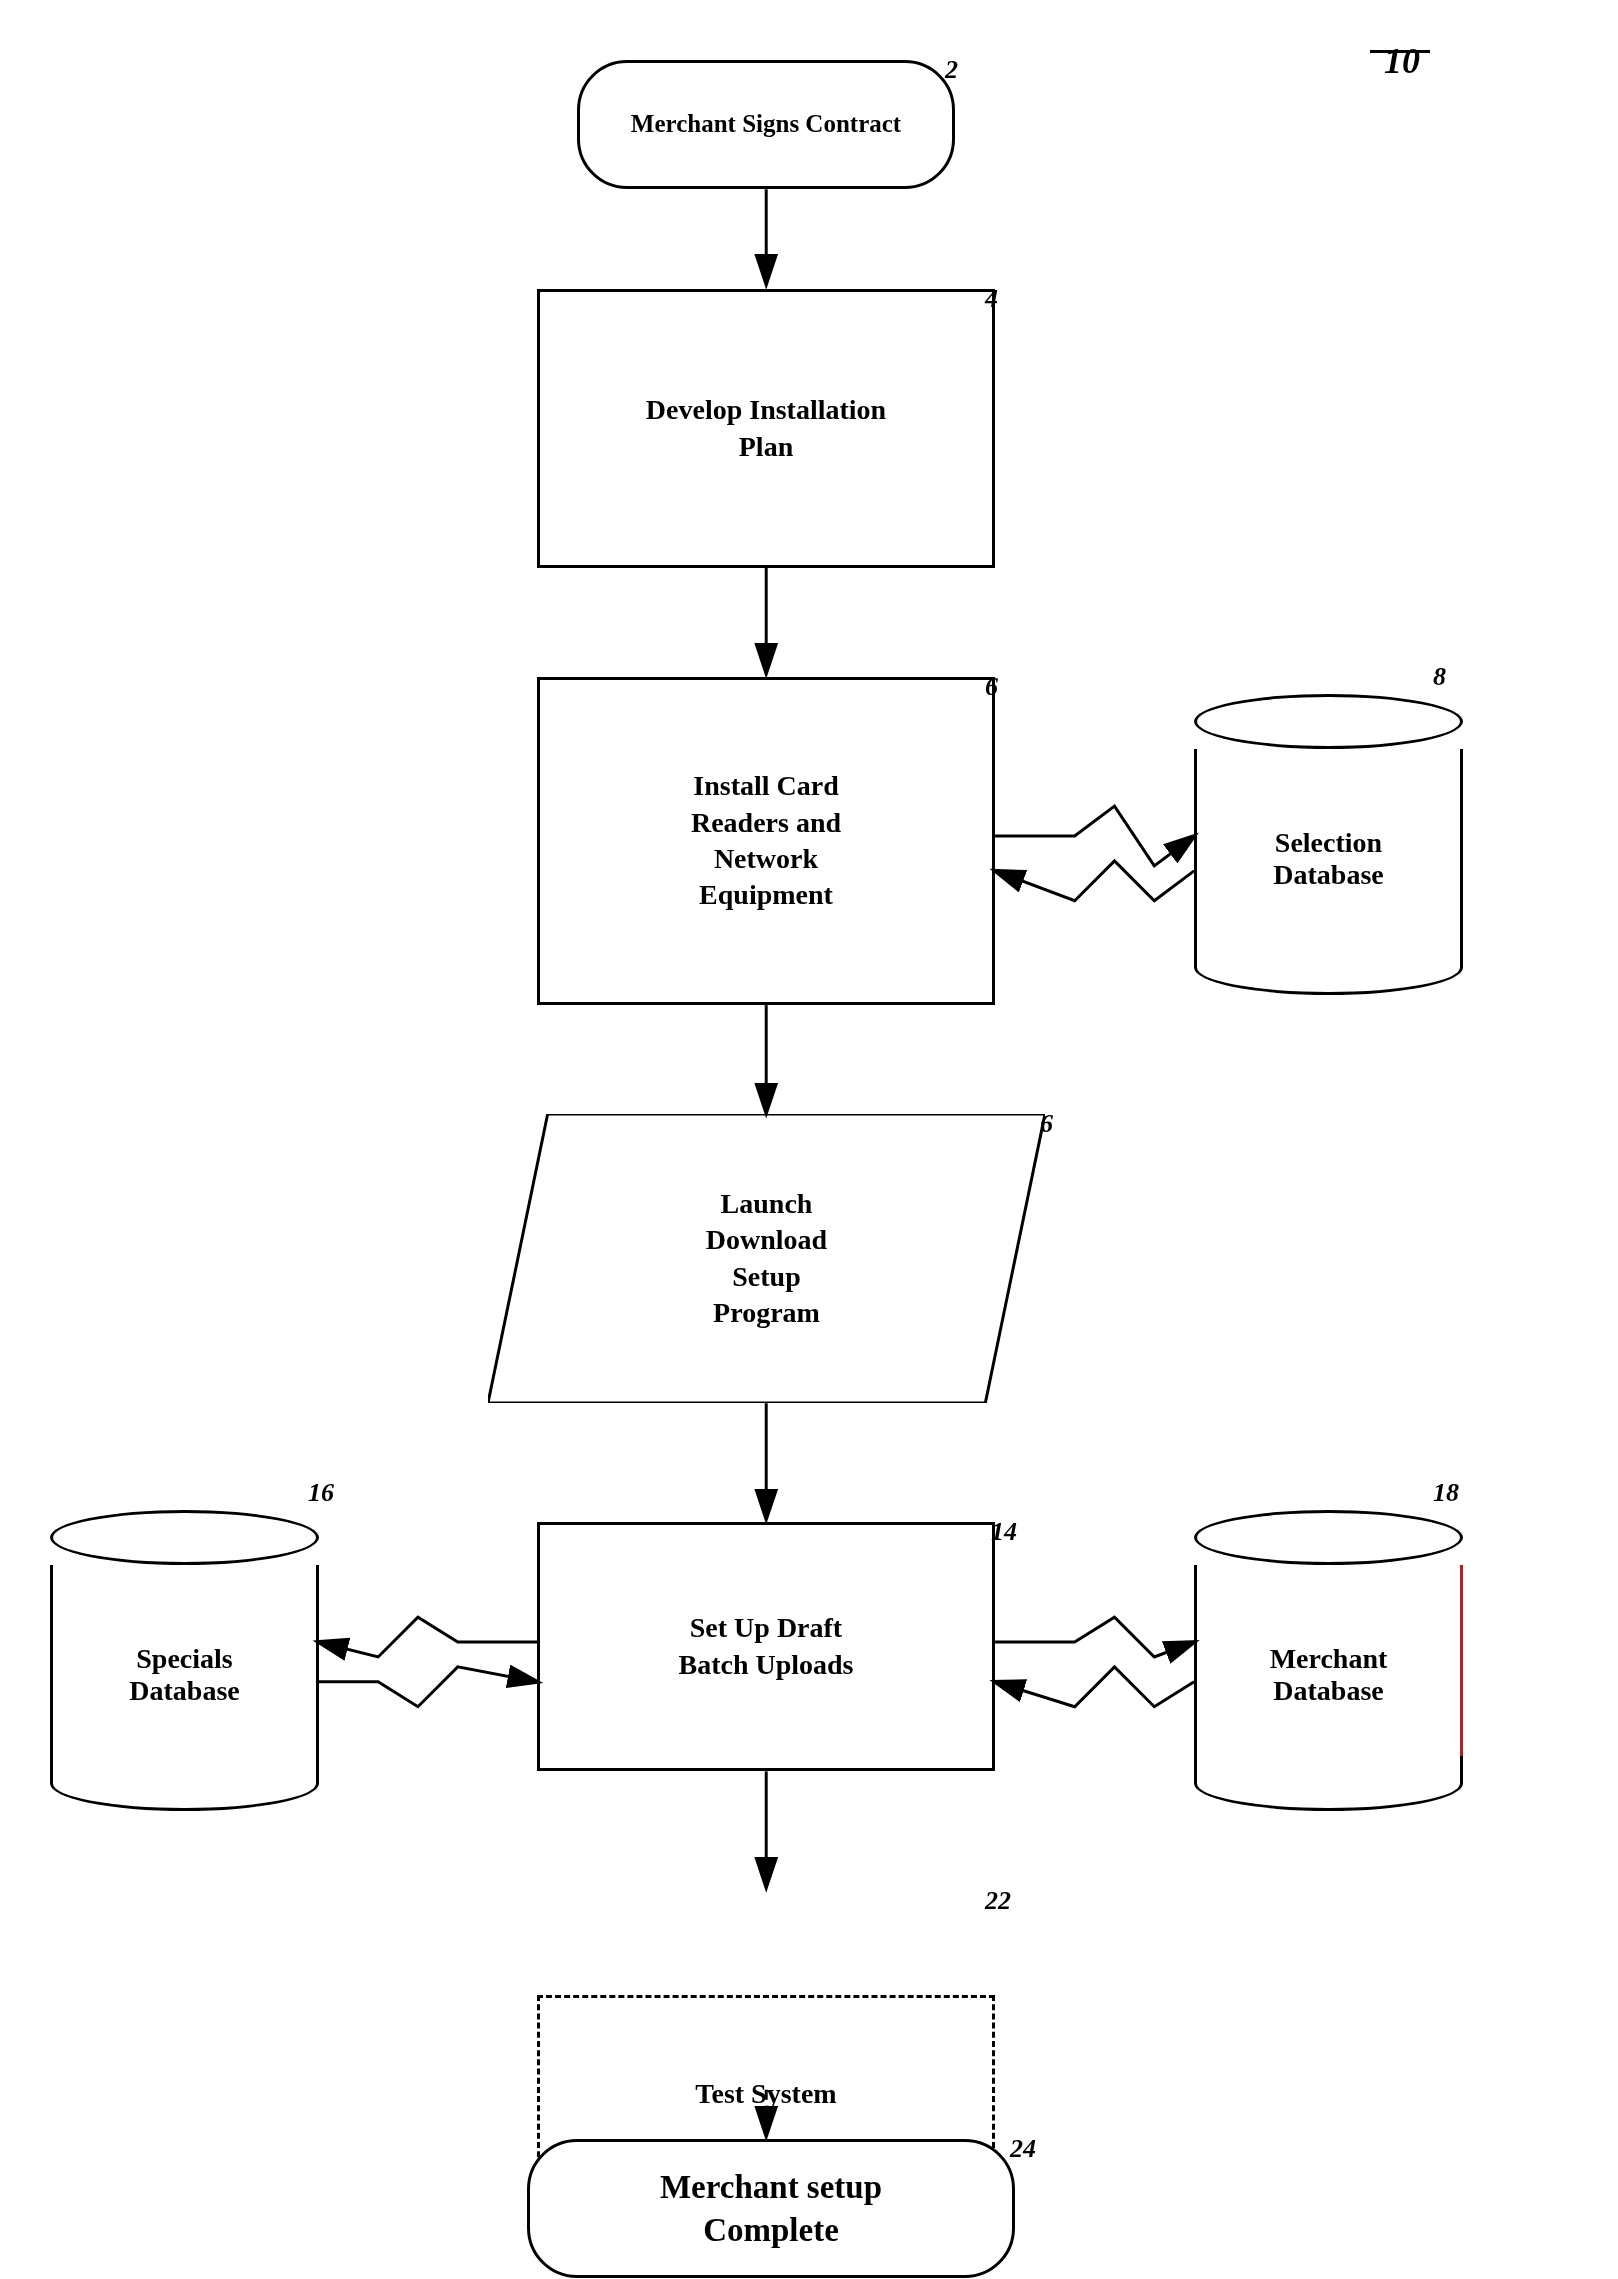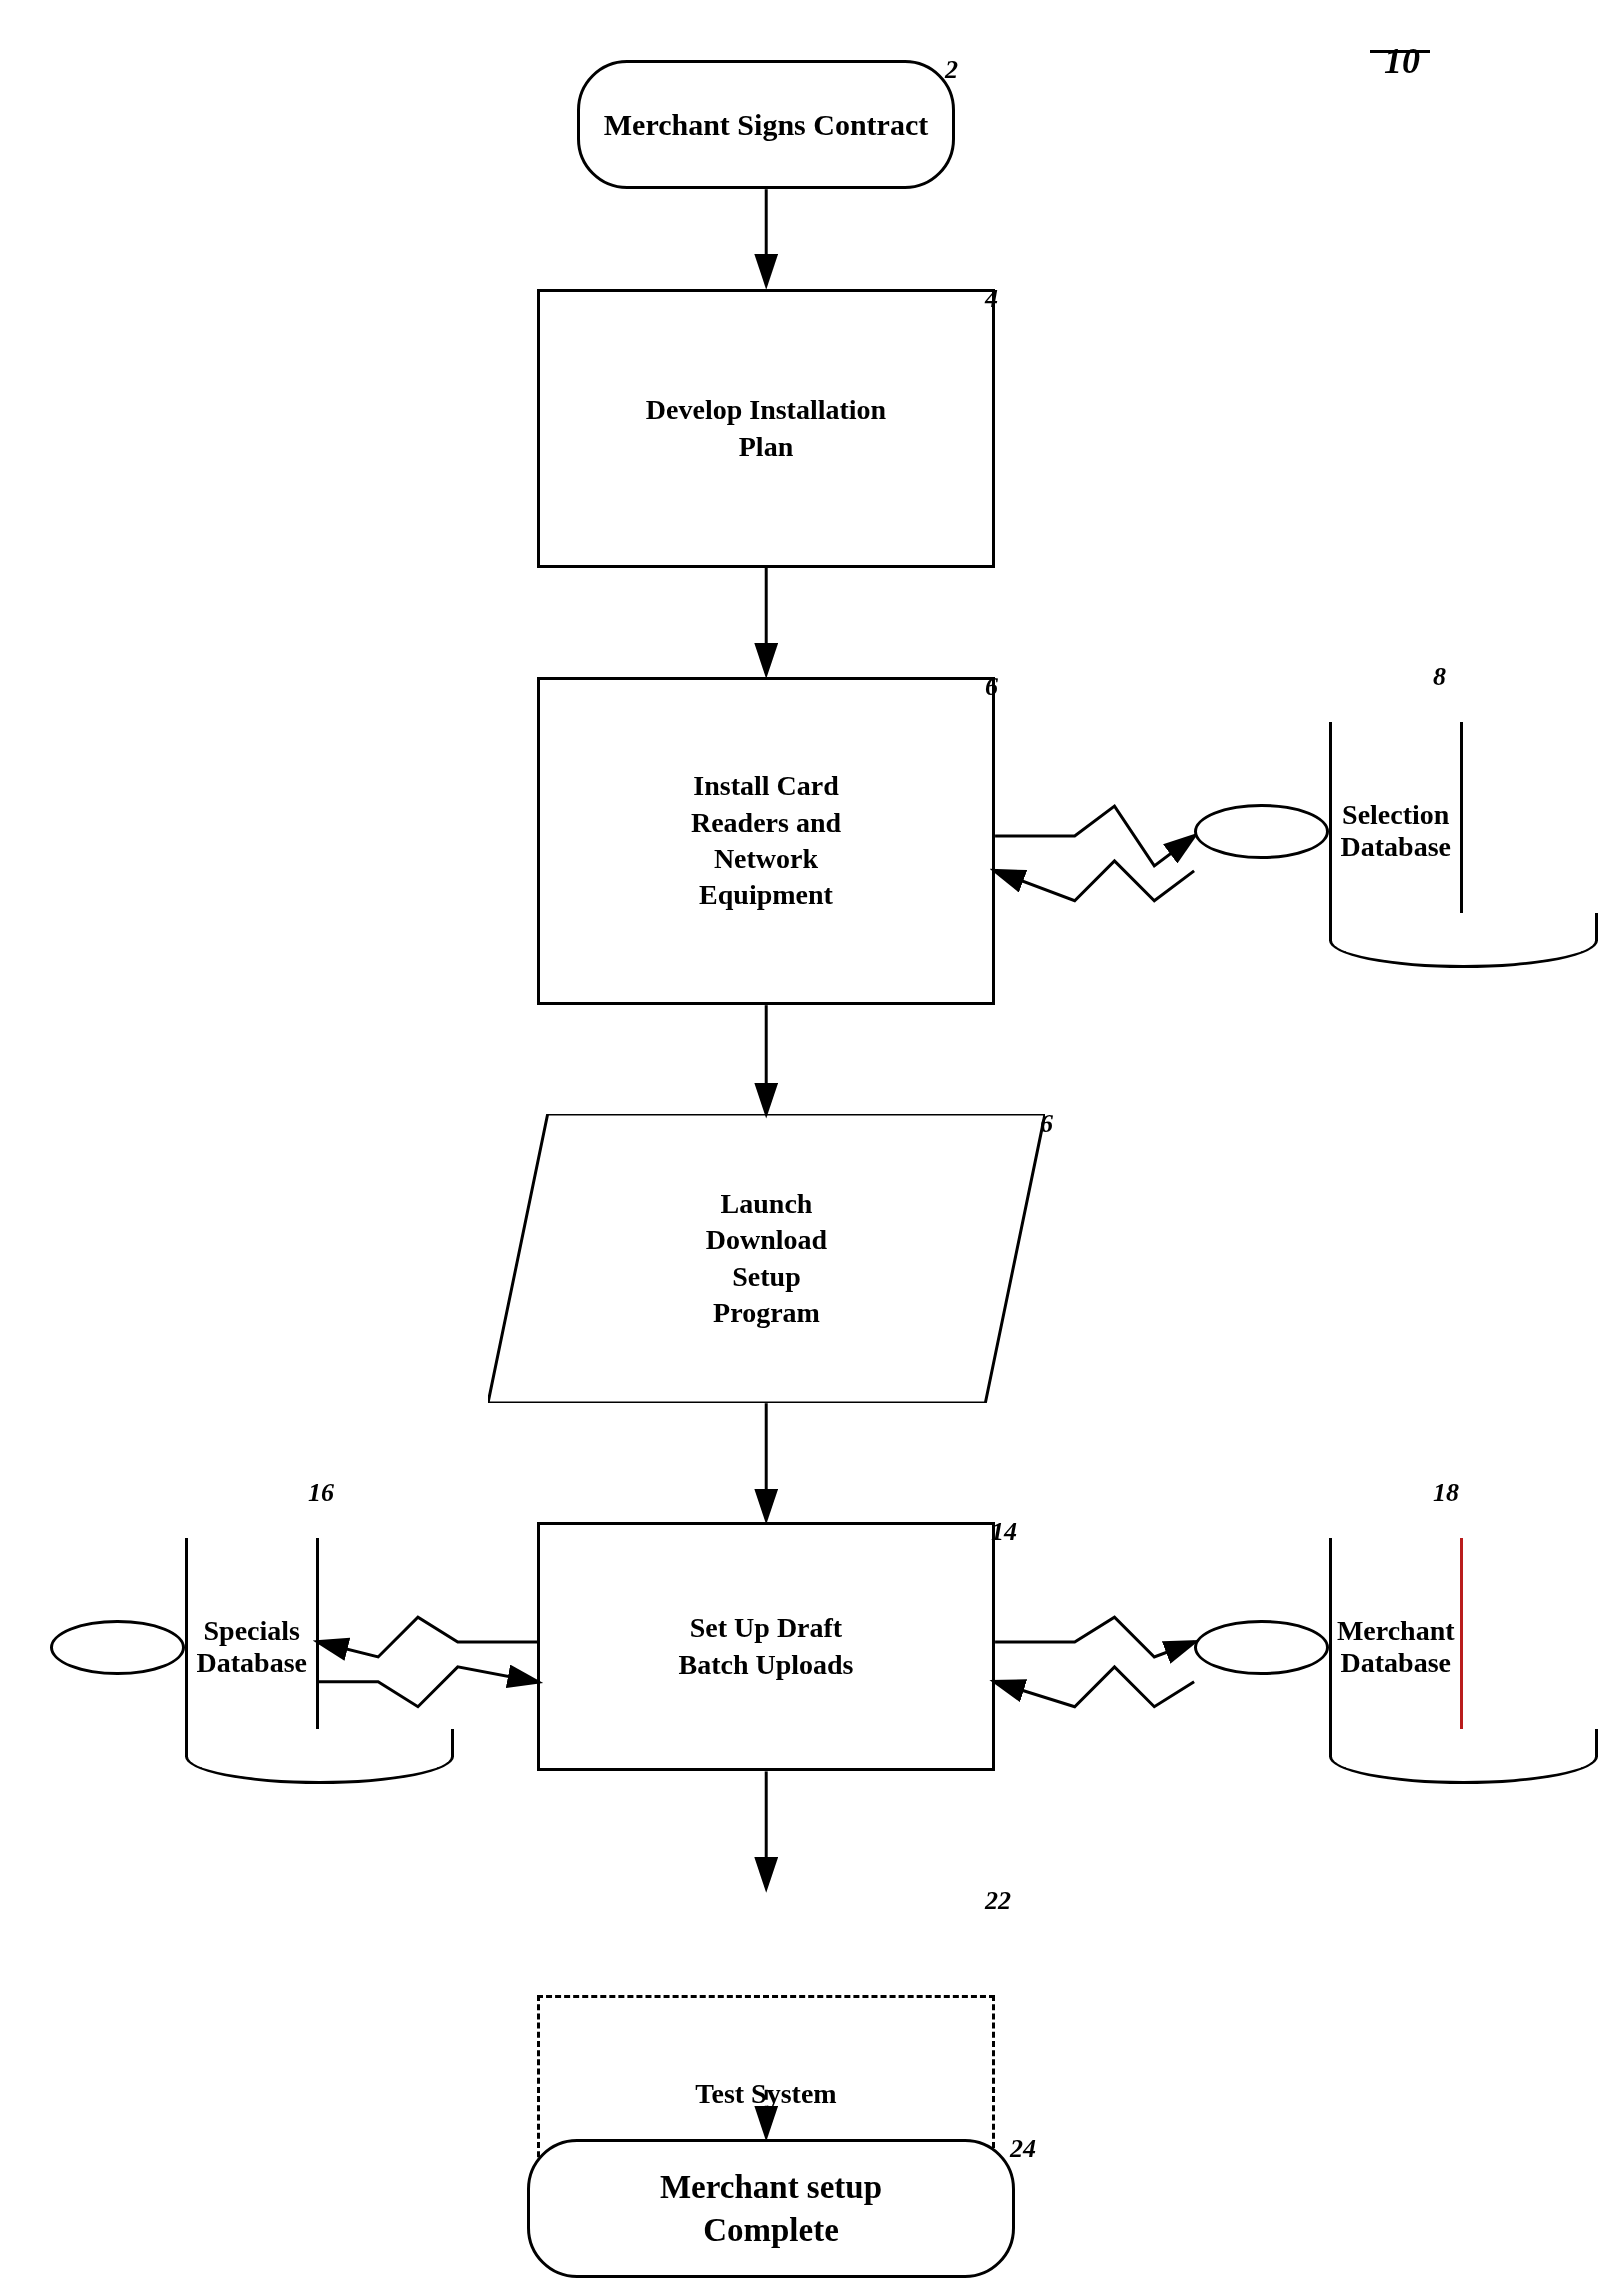--- a/index.html
+++ b/index.html
@@ -46,22 +46,22 @@
       width: 100%; height: 100%;
     }
     .parallelogram-node .label {
       position: relative;
       z-index: 2;
     }
     
     .cylinder {
       position: absolute;
       display: flex;
-      flex-direction: row;
-      align-items: center;
+      flex-direction: column;
+      align-items: flex-start;
       justify-content: center;
     }
     
     .ref-num {
       position: absolute;
       font-size: 26px;
       font-style: italic;
       font-weight: bold;
     }
     
@@ -80,21 +80,21 @@
     }
   </style>
 </head>
 <body>
 
 <div class="diagram-container">
 
   <div class="diagram-title-ref" style="top:40px; right:199px;">10</div>
   <div style="position:absolute; top:50px; right:189px; font-size:24px; border-top:3px solid #000; width:60px;"></div>
 
-  <div class="node rounded-node" style="top:60px; left:577px; width:378px; height:129px; font-size:30px;">
+  <div class="node rounded-node" style="top:60px; left:577px; width:378px; height:129px; font-size:25px;">
     <span>Merchant Signs
 Contract</span>
   </div>
   <span class="ref-num" style="top:55px; left:945px;">2</span>
 
   <div class="node rect-node" style="top:289px; left:537px; width:458px; height:279px; font-size:28px;">
     <span>Develop Installation<br>Plan</span>
   </div>
   <span class="ref-num" style="top:284px; left:985px;">4</span>
 

